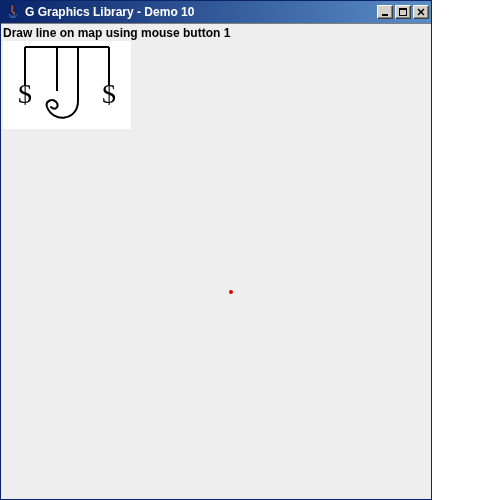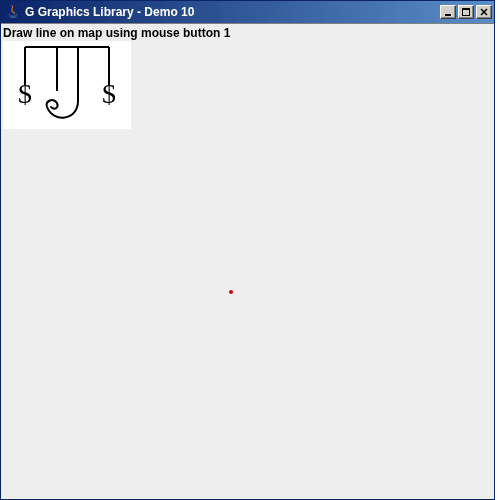--- a/index.html
+++ b/index.html
@@ -6,21 +6,21 @@
   body {
     margin: 0;
     padding: 0;
     width: 500px;
     height: 500px;
     font-family: Tahoma, Arial, sans-serif;
     background: #ffffff;
     overflow: hidden;
   }
   .window {
-    width: 495px;
+    width: 432px;
     height: 500px;
     border: 1px solid #0a246a;
     display: flex;
     flex-direction: column;
   }
   .titlebar {
     height: 22px;
     background: linear-gradient(to bottom, #0a246a 0%, #3a6ea5 4%, #0a246a 100%);
     background: linear-gradient(to right, #0a246a 0%, #3a6ea5 50%, #0a246a 100%);
     background: #0a246a;

